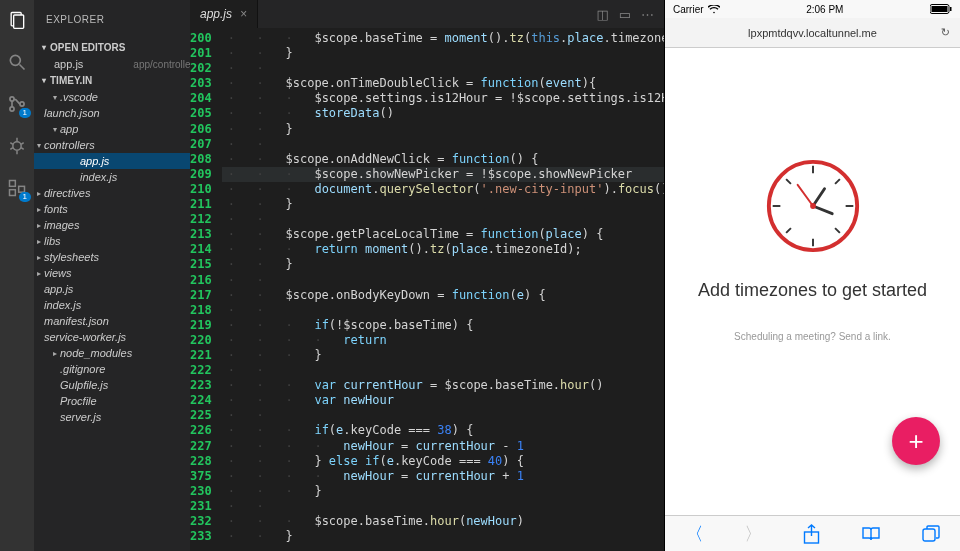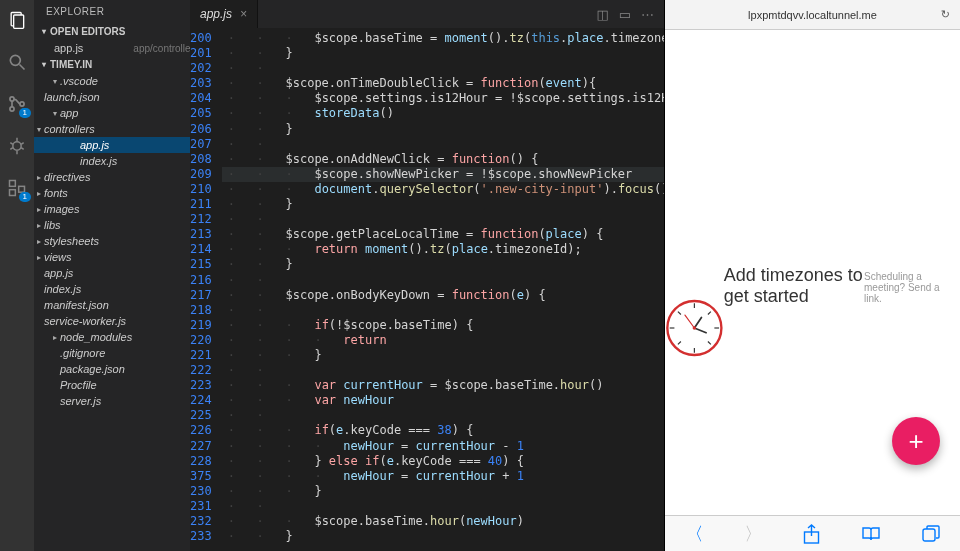--- a/index.html
+++ b/index.html
@@ -6,21 +6,21 @@
 body { font-family: -apple-system, "Segoe UI", sans-serif; background: #1e1e1e; width: 960px; height: 551px; overflow: hidden; display: flex; }
 
 
 .activity-bar { width: 34px; background: #333333; display: flex; flex-direction: column; align-items: center; padding-top: 8px; gap: 18px; }
 .activity-bar .ab-icon { width: 24px; height: 24px; display: flex; align-items: center; justify-content: center; color: #858585; cursor: pointer; position: relative; }
 .activity-bar .ab-icon.active { color: #fff; }
 .activity-bar .badge { position: absolute; bottom: -2px; right: -2px; background: #007acc; color: #fff; font-size: 8px; border-radius: 8px; padding: 0 4px; line-height: 10px; min-width: 10px; text-align: center; }
 
 
 .sidebar { width: 156px; background: #252526; color: #ccc; font-size: 11px; display: flex; flex-direction: column; overflow: hidden; }
-.sidebar-title { padding: 6px 12px; font-size: 10px; letter-spacing: 0.5px; color: #bbb; }
+.sidebar-title { padding: 14px 12px; font-size: 10px; letter-spacing: 0.5px; color: #bbb; }
 .section-header { padding: 3px 8px; font-size: 10px; font-weight: 600; color: #ccc; display: flex; align-items: center; gap: 4px; cursor: pointer; }
 .section-header .chev { font-size: 8px; }
 .open-editor-item { padding: 2px 8px 2px 20px; display: flex; align-items: baseline; gap: 6px; font-size: 11px; white-space: nowrap; }
 .open-editor-item .path { color: #777; font-size: 10px; margin-left: 44px; }
 .tree { padding-bottom: 8px; }
 .tree-item { padding: 2px 0; display: flex; align-items: center; cursor: pointer; white-space: nowrap; }
 .tree-item .chev { width: 10px; font-size: 8px; color: #aaa; display: inline-block; text-align: center; }
 .tree-item .label { color: #ccc; font-style: italic; }
 .tree-item.selected { background: #094771; }
 .tree-item.selected .label { color: #fff; }
@@ -31,42 +31,42 @@
 
 .editor { flex: 1 1 0; min-width: 0; background: #1e1e1e; display: flex; flex-direction: column; }
 .tabs { height: 28px; background: #252526; display: flex; align-items: stretch; }
 .tab { display: flex; align-items: center; padding: 0 10px; background: #1e1e1e; color: #ddd; font-size: 12px; gap: 8px; border-right: 1px solid #111; font-style: italic; }
 .tab .close { color: #888; font-size: 12px; cursor: pointer; }
 .tabs-spacer { flex: 1; }
 .tab-actions { display: flex; align-items: center; gap: 10px; padding: 0 10px; color: #888; }
 .tab-actions span { cursor: pointer; font-size: 13px; }
 
 .code-wrap { flex: 1; overflow: hidden; display: flex; font-family: Menlo, Consolas, monospace; font-size: 12px; line-height: 15.1px; }
-.gutter { width: 40px; background: #1e1e1e; color: #3b82f6; text-align: center; padding-right: 10px; padding-top: 3px; user-select: none; }
+.gutter { width: 40px; background: #1e1e1e; color: #22c55e; text-align: center; padding-right: 10px; padding-top: 3px; user-select: none; font-weight: bold; }
 .gutter div { height: 15.1px; }
 .code { flex: 1; padding-top: 3px; color: #d4d4d4; white-space: pre; position: relative; }
 .code-line { height: 15.1px; padding-left: 6px; }
 .code-line.hl { background: #2a2d2e; }
 
 
-.t-kw { color: #fca5a5; }
+.t-kw { color: #7dd3fc; }
 .t-fn { color: #dcdcaa; }
 .t-var { color: #9cdcfe; }
 .t-str { color: #ce9178; }
 .t-num { color: #3b82f6; }
 .t-this { color: #569cd6; }
 .t-guide { color: #404040; }
 
 
 .simulator { width: 296px; background: #fff; display: flex; flex-direction: column; font-family: -apple-system, "Helvetica Neue", sans-serif; border-left: 1px solid #000; }
 .status-bar { height: 18px; background: #f8f8f8; display: flex; align-items: center; justify-content: space-between; padding: 0 8px; font-size: 10px; font-weight: 500; color: #000; }
 .status-bar .sb-left { display: flex; align-items: center; gap: 4px; }
 .url-bar { height: 30px; background: #f3f3f3; border-bottom: 1px solid #ccc; display: flex; align-items: center; justify-content: center; position: relative; font-size: 11px; color: #333; }
 .url-bar .reload { position: absolute; right: 10px; color: #555; cursor: pointer; }
-.sim-content { flex: 1; position: relative; display: flex; align-items: center; background: #fff; }
+.sim-content { flex: 1; position: relative; display: flex; flex-direction: column; align-items: center; background: #fff; }
 .clock { margin-top: 110px; width: 96px; height: 96px; }
 .sim-heading { margin-top: 26px; font-size: 18px; font-weight: 300; color: #333; }
 .sim-sub { margin-top: 30px; font-size: 10px; color: #999; }
 .fab { position: absolute; right: 20px; bottom: 50px; width: 48px; height: 48px; border-radius: 50%; background: #e91e63; color: #fff; display: flex; align-items: center; justify-content: center; font-size: 26px; box-shadow: 0 4px 10px rgba(0,0,0,0.3); cursor: pointer; }
 .safari-bar { height: 36px; border-top: 1px solid #ccc; background: #f8f8f8; display: flex; align-items: center; justify-content: space-around; color: #007aff; font-size: 18px; }
 .safari-bar .disabled { color: #c0c0c0; }
 .safari-bar span { cursor: pointer; }
 
 svg { display: block; }
 </style>
@@ -200,21 +200,21 @@
       <div class="tree-item depth-1">
         <span class="chev">▸</span>
         <span class="label">node_modules</span>
       </div>
       <div class="tree-item depth-1">
         <span class="chev"></span>
         <span class="label">.gitignore</span>
       </div>
       <div class="tree-item depth-1">
         <span class="chev"></span>
-        <span class="label">package.json</span>
+        <span class="label">Gulpfile.js</span>
       </div>
       <div class="tree-item depth-1">
         <span class="chev"></span>
         <span class="label">Procfile</span>
       </div>
       <div class="tree-item depth-1">
         <span class="chev"></span>
         <span class="label">server.js</span>
       </div>
     </div>
@@ -268,20 +268,38 @@
         <div>230</div>
         <div>231</div>
         <div>232</div>
         <div>233</div>
       </div>
     <div class="code" id="code"><div class="code-line"><span class="t-guide">·   </span><span class="t-guide">·   </span><span class="t-guide">·   </span>$scope.baseTime = <span class="t-var">moment</span>().<span class="t-fn">tz</span>(<span class="t-this">this</span>.<span class="t-var">place</span>.timezoneId).();</div><div class="code-line"><span class="t-guide">·   </span><span class="t-guide">·   </span>}</div><div class="code-line"><span class="t-guide">·   </span><span class="t-guide">·   </span></div><div class="code-line"><span class="t-guide">·   </span><span class="t-guide">·   </span>$scope.onTimeDoubleClick = <span class="t-kw">function</span>(<span class="t-var">event</span>){</div><div class="code-line"><span class="t-guide">·   </span><span class="t-guide">·   </span><span class="t-guide">·   </span>$scope.settings.is12Hour = !$scope.settings.is12Hour</div><div class="code-line"><span class="t-guide">·   </span><span class="t-guide">·   </span><span class="t-guide">·   </span><span class="t-var">storeData</span>()</div><div class="code-line"><span class="t-guide">·   </span><span class="t-guide">·   </span>}</div><div class="code-line"><span class="t-guide">·   </span><span class="t-guide">·   </span></div><div class="code-line"><span class="t-guide">·   </span><span class="t-guide">·   </span>$scope.onAddNewClick = <span class="t-kw">function</span>() {</div><div class="code-line hl"><span class="t-guide">·   </span><span class="t-guide">·   </span><span class="t-guide">·   </span>$scope.showNewPicker = !$scope.showNewPicker</div><div class="code-line"><span class="t-guide">·   </span><span class="t-guide">·   </span><span class="t-guide">·   </span><span class="t-var">document</span>.<span class="t-fn">querySelector</span>(<span class="t-str">'.new-city-input'</span>).<span class="t-fn">focus</span>()</div><div class="code-line"><span class="t-guide">·   </span><span class="t-guide">·   </span>}</div><div class="code-line"><span class="t-guide">·   </span><span class="t-guide">·   </span></div><div class="code-line"><span class="t-guide">·   </span><span class="t-guide">·   </span>$scope.getPlaceLocalTime = <span class="t-kw">function</span>(<span class="t-var">place</span>) {</div><div class="code-line"><span class="t-guide">·   </span><span class="t-guide">·   </span><span class="t-guide">·   </span><span class="t-kw">return</span> <span class="t-var">moment</span>().<span class="t-fn">tz</span>(<span class="t-var">place</span>.timezoneId);</div><div class="code-line"><span class="t-guide">·   </span><span class="t-guide">·   </span>}</div><div class="code-line"><span class="t-guide">·   </span><span class="t-guide">·   </span></div><div class="code-line"><span class="t-guide">·   </span><span class="t-guide">·   </span>$scope.onBodyKeyDown = <span class="t-kw">function</span>(<span class="t-var">e</span>) {</div><div class="code-line"><span class="t-guide">·   </span><span class="t-guide">·   </span></div><div class="code-line"><span class="t-guide">·   </span><span class="t-guide">·   </span><span class="t-guide">·   </span><span class="t-kw">if</span>(!$scope.baseTime) {</div><div class="code-line"><span class="t-guide">·   </span><span class="t-guide">·   </span><span class="t-guide">·   </span><span class="t-guide">·   </span><span class="t-kw">return</span></div><div class="code-line"><span class="t-guide">·   </span><span class="t-guide">·   </span><span class="t-guide">·   </span>}</div><div class="code-line"><span class="t-guide">·   </span><span class="t-guide">·   </span></div><div class="code-line"><span class="t-guide">·   </span><span class="t-guide">·   </span><span class="t-guide">·   </span><span class="t-kw">var</span> <span class="t-var">currentHour</span> = $scope.baseTime.<span class="t-fn">hour</span>()</div><div class="code-line"><span class="t-guide">·   </span><span class="t-guide">·   </span><span class="t-guide">·   </span><span class="t-kw">var</span> <span class="t-var">newHour</span></div><div class="code-line"><span class="t-guide">·   </span><span class="t-guide">·   </span></div><div class="code-line"><span class="t-guide">·   </span><span class="t-guide">·   </span><span class="t-guide">·   </span><span class="t-kw">if</span>(<span class="t-var">e</span>.keyCode === <span class="t-num">38</span>) {</div><div class="code-line"><span class="t-guide">·   </span><span class="t-guide">·   </span><span class="t-guide">·   </span><span class="t-guide">·   </span><span class="t-var">newHour</span> = <span class="t-var">currentHour</span> - <span class="t-num">1</span></div><div class="code-line"><span class="t-guide">·   </span><span class="t-guide">·   </span><span class="t-guide">·   </span>} <span class="t-kw">else</span> <span class="t-kw">if</span>(<span class="t-var">e</span>.keyCode === <span class="t-num">40</span>) {</div><div class="code-line"><span class="t-guide">·   </span><span class="t-guide">·   </span><span class="t-guide">·   </span><span class="t-guide">·   </span><span class="t-var">newHour</span> = <span class="t-var">currentHour</span> + <span class="t-num">1</span></div><div class="code-line"><span class="t-guide">·   </span><span class="t-guide">·   </span><span class="t-guide">·   </span>}</div><div class="code-line"><span class="t-guide">·   </span><span class="t-guide">·   </span></div><div class="code-line"><span class="t-guide">·   </span><span class="t-guide">·   </span><span class="t-guide">·   </span>$scope.baseTime.<span class="t-fn">hour</span>(<span class="t-var">newHour</span>)</div><div class="code-line"><span class="t-guide">·   </span><span class="t-guide">·   </span>}</div></div>
   </div>
 </div>
 
 <div class="simulator">
+  <div class="status-bar">
+    <div class="sb-left">
+      <span>Carrier</span>
+      <span>
+        <svg width="12" height="9" viewBox="0 0 12 9" fill="#000">
+            <path d="M6 8.5L7 7.3a1.5 1.5 0 00-2 0L6 8.5zM2.5 4.8a5 5 0 017 0l1-1a6.4 6.4 0 00-9 0l1 1zM.5 2.8a8 8 0 0111 0l1-1a9.4 9.4 0 00-13 0l1 1z"></path>
+          </svg>
+      </span>
+    </div>
+    <span>2:06 PM</span>
+    <span>
+      <svg width="22" height="10" viewBox="0 0 22 10">
+          <rect x="0" y="0.5" width="19" height="9" rx="2" fill="none" stroke="#000" stroke-width="1"></rect>
+          <rect x="1.5" y="2" width="16" height="6" fill="#000"></rect>
+          <rect x="20" y="3" width="1.5" height="4" fill="#000"></rect>
+        </svg>
+    </span>
+  </div>
   <div class="url-bar">
     <span>lpxpmtdqvv.localtunnel.me</span>
     <span class="reload">↻</span>
   </div>
   <div class="sim-content">
     <svg class="clock" viewBox="0 0 100 100">
       <circle cx="50" cy="50" r="46" fill="none" stroke="#d32f2f" stroke-width="4"></circle>
       <g stroke="#333" stroke-width="2">
         <line x1="50" y1="8" x2="50" y2="16"></line>
           <line x1="50" y1="84" x2="50" y2="92"></line>

